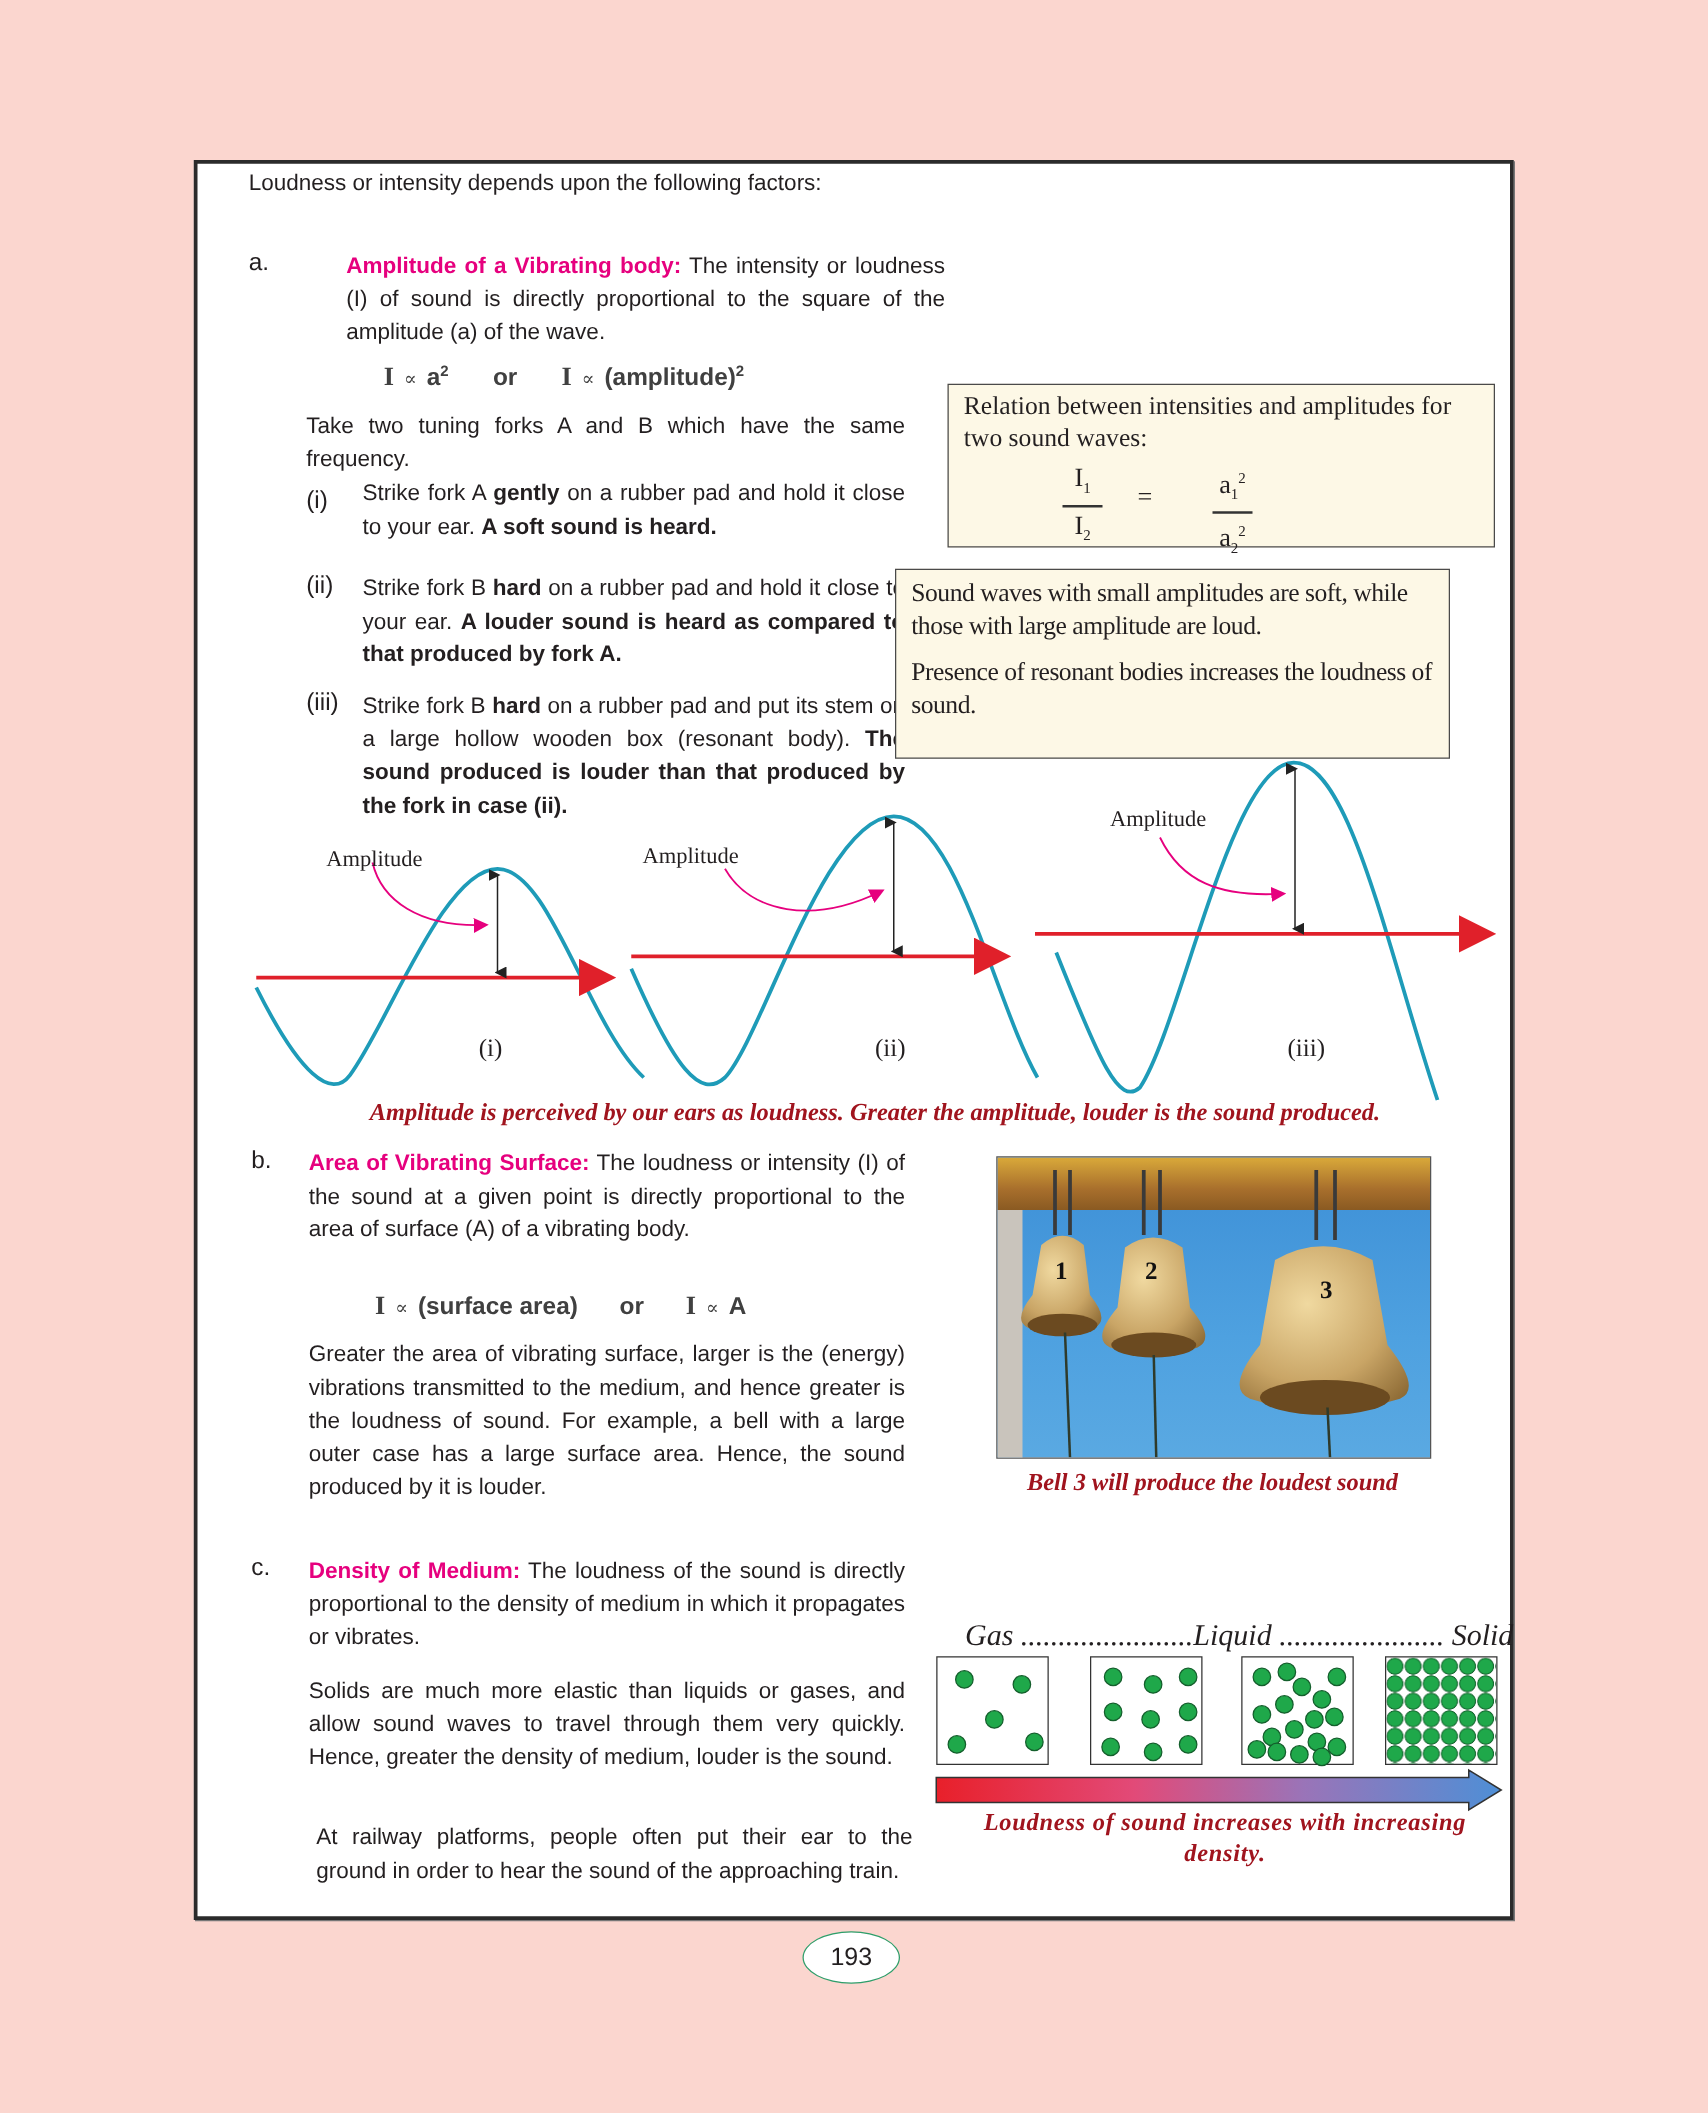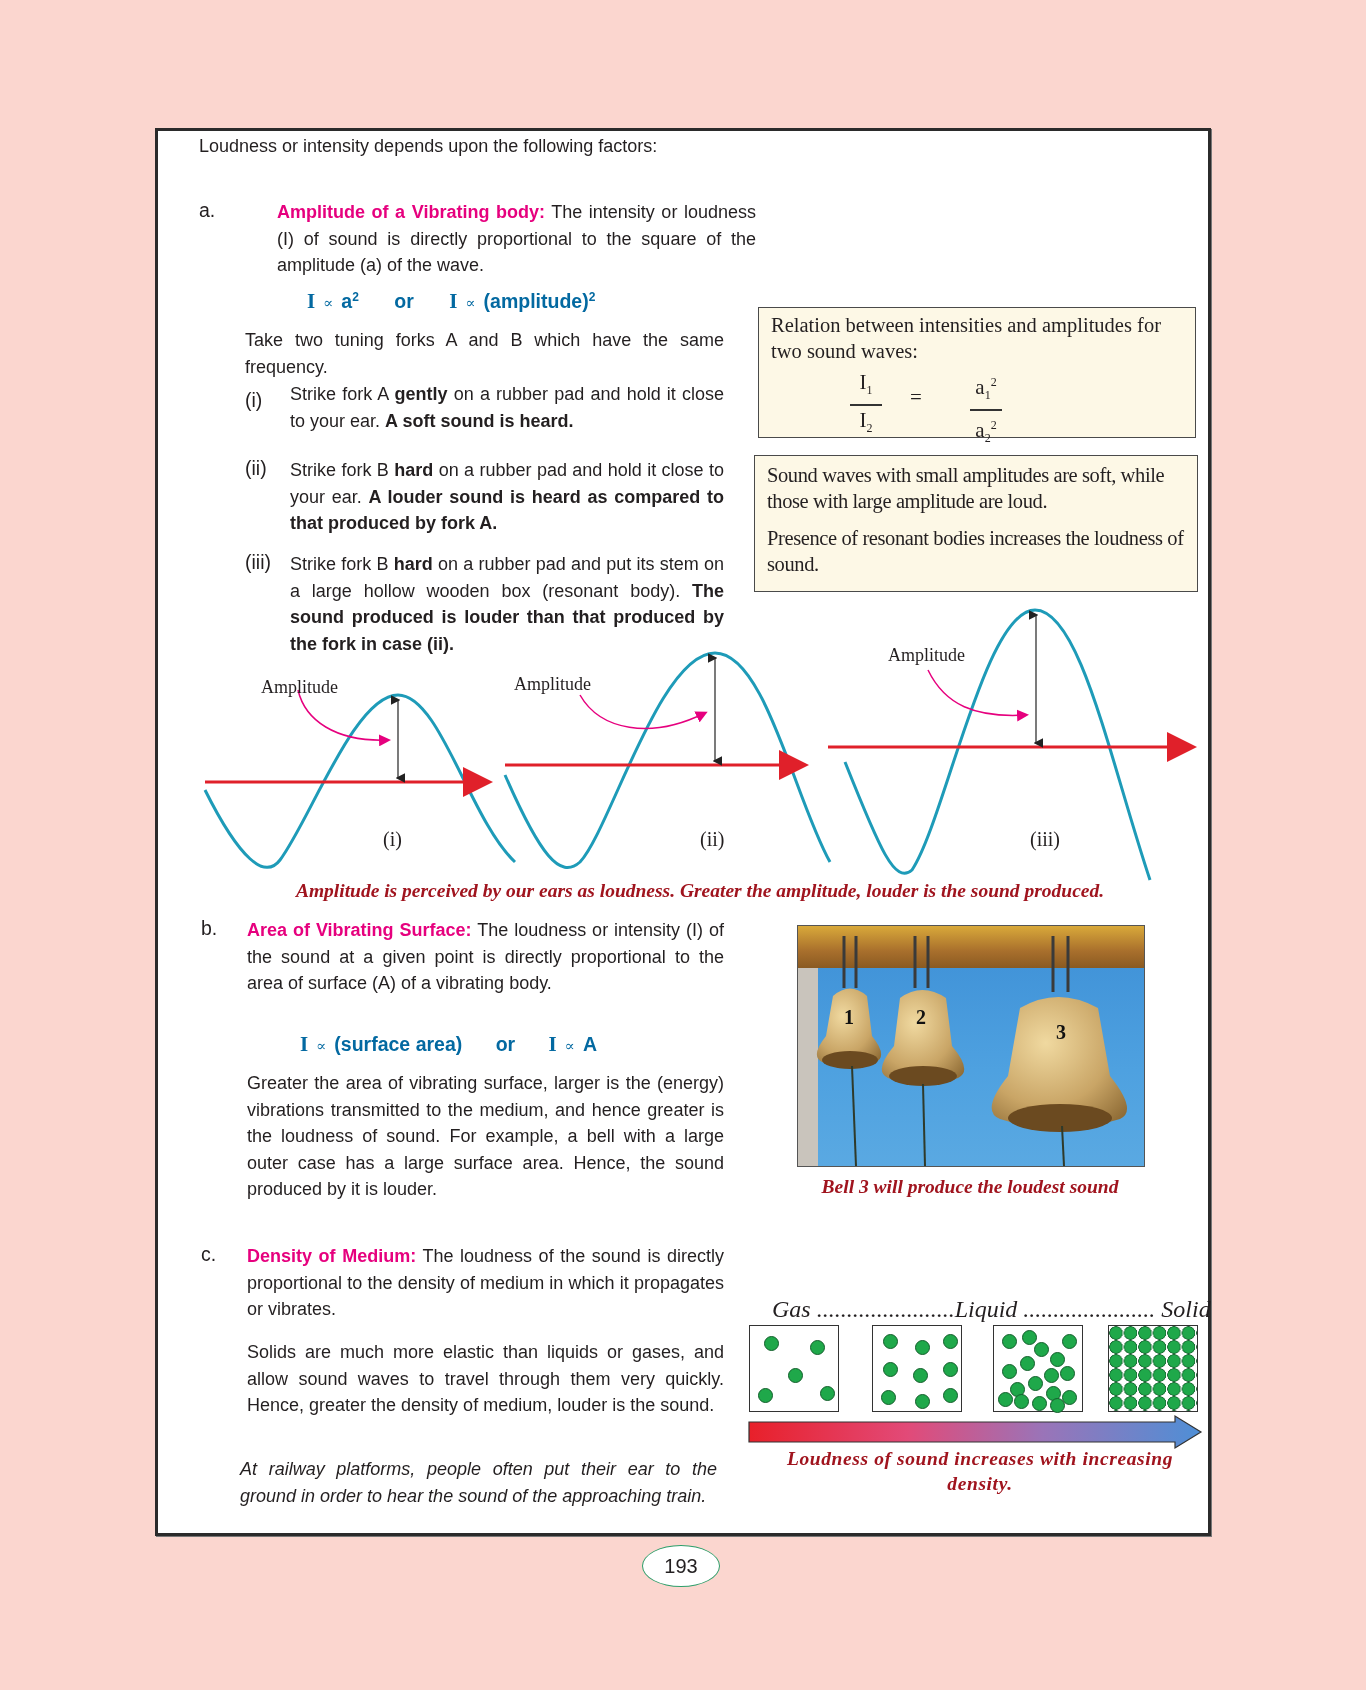--- a/index.html
+++ b/index.html
@@ -5,21 +5,21 @@
   html, body { margin:0; padding:0; }
   body { width:1366px; height:1690px; background:#fbd6cf; position:relative; overflow:hidden;
          font-family:"Liberation Sans", sans-serif; color:#231f20; }
   .frame { position:absolute; left:155px; top:128px; width:1050px; height:1402px;
            background:#fff; border:3px solid #2b2b2b; box-shadow:1px 1px 0 #777; }
   .abs { position:absolute; }
   .txt { font-size:18px; line-height:26.5px; text-align:justify; }
   .pink { color:#e6007e; font-weight:bold; }
   .b { font-weight:bold; }
   .label { position:absolute; font-size:19.5px; }
-  .formula { position:absolute; color:#0369a1; font-weight:bold; font-size:19.5px; white-space:nowrap; }
+  .formula { position:absolute; color:#404040; font-weight:bold; font-size:19.5px; white-space:nowrap; }
   .formula .serif { font-family:"Liberation Serif", serif; font-size:21px; }
   .formula .prop { font-family:"DejaVu Serif", serif; font-weight:normal; font-size:15px; margin:0 8px; }
   .serif { font-family:"Liberation Serif", serif; }
   .note { position:absolute; background:#fdf8e6; border:1.5px solid #4a4a4a;
           font-family:"Liberation Serif", serif; font-size:20.5px; line-height:26px; color:#231f20; }
   .cap { position:absolute; font-family:"Liberation Serif", serif; font-style:italic; font-weight:bold;
          color:#a0141e; font-size:19.5px; text-align:center; }
   .frac { position:absolute; text-align:center; font-family:"Liberation Serif", serif; font-size:21px; }
   .frac .num, .frac .den { display:block; line-height:24px; }
   .frac .bar { display:block; height:1.5px; background:#333; margin:2px 0; }
@@ -73,21 +73,21 @@
   <span class="bar"></span>
   <span class="den"><span>I</span><sub>2</sub></span>
 </div>
 <div class="abs serif" style="left:910px; top:385px; font-size:21px;">=</div>
 <div class="frac" style="left:970px; top:370px; width:32px;">
   <span class="num"><span>a</span><sub>1</sub><sup>2</sup></span>
   <span class="bar"></span>
   <span class="den"><span>a</span><sub>2</sub><sup>2</sup></span>
 </div>
 
-<div class="note" style="left:754px; top:455px; width:430px; height:128px; padding:6px 0 1px 12px;">
+<div class="note" style="left:716px; top:455px; width:430px; height:128px; padding:6px 0 16px 12px;">
   <div style="letter-spacing:-0.4px;">Sound waves with small amplitudes are soft, while those with large amplitude are loud.</div>
   <div style="margin-top:11px; letter-spacing:-0.4px;">Presence of resonant bodies increases the loudness of sound.</div>
 </div>
 
 <svg class="abs" style="left:0; top:0;" width="1366" height="900">
   <defs>
     <marker id="ra" markerWidth="10" markerHeight="10" refX="8" refY="5" orient="auto">
         <path d="M0,0 L10,5 L0,10 z" fill="#e0202a"></path>
       </marker>
     <marker id="pa" markerWidth="8" markerHeight="8" refX="6" refY="4" orient="auto">
@@ -175,21 +175,21 @@
   <div class="abs serif b" style="left:258px; top:95px; font-size:20px; color:#111;">3</div>
 </div>
 <div class="cap" style="left:790px; top:1176px; width:360px; font-size:19.5px;">Bell 3 will produce the loudest sound</div>
 
 <div class="label" style="left:201px; top:1243px;">c.</div>
 <div class="abs txt" style="left:247px; top:1243px; width:477px;">
   <span class="pink">Density of Medium:</span>
   <span>The loudness of the sound is directly proportional to the density of medium in which it propagates or vibrates.</span>
 </div>
 <div class="abs txt" style="left:247px; top:1339px; width:477px;">Solids are much more elastic than liquids or gases, and allow sound waves to travel through them very quickly. Hence, greater the density of medium, louder is the sound.</div>
-<div class="abs txt" style="left:240px; top:1456px; width:477px;font-style:italic;">At railway platforms, people often put their ear to the ground in order to hear the sound of the approaching train.</div>
+<div class="abs txt" style="left:253px; top:1456px; width:477px;">At railway platforms, people often put their ear to the ground in order to hear the sound of the approaching train.</div>
 
 <div class="abs serif" style="left:772px; top:1296px; font-style:italic; font-size:24px; white-space:nowrap;">Gas .......................Liquid ...................... Solid</div>
 
 <div class="box" style="left:749px; top:1325px; width:88px; height:85px;">
   <div class="dot" style="left:14px; top:10px;"></div>
   <div class="dot" style="left:60px; top:14px;"></div>
   <div class="dot" style="left:38px; top:42px;"></div>
   <div class="dot" style="left:8px; top:62px;"></div>
   <div class="dot" style="left:70px; top:60px;"></div>
 </div>

